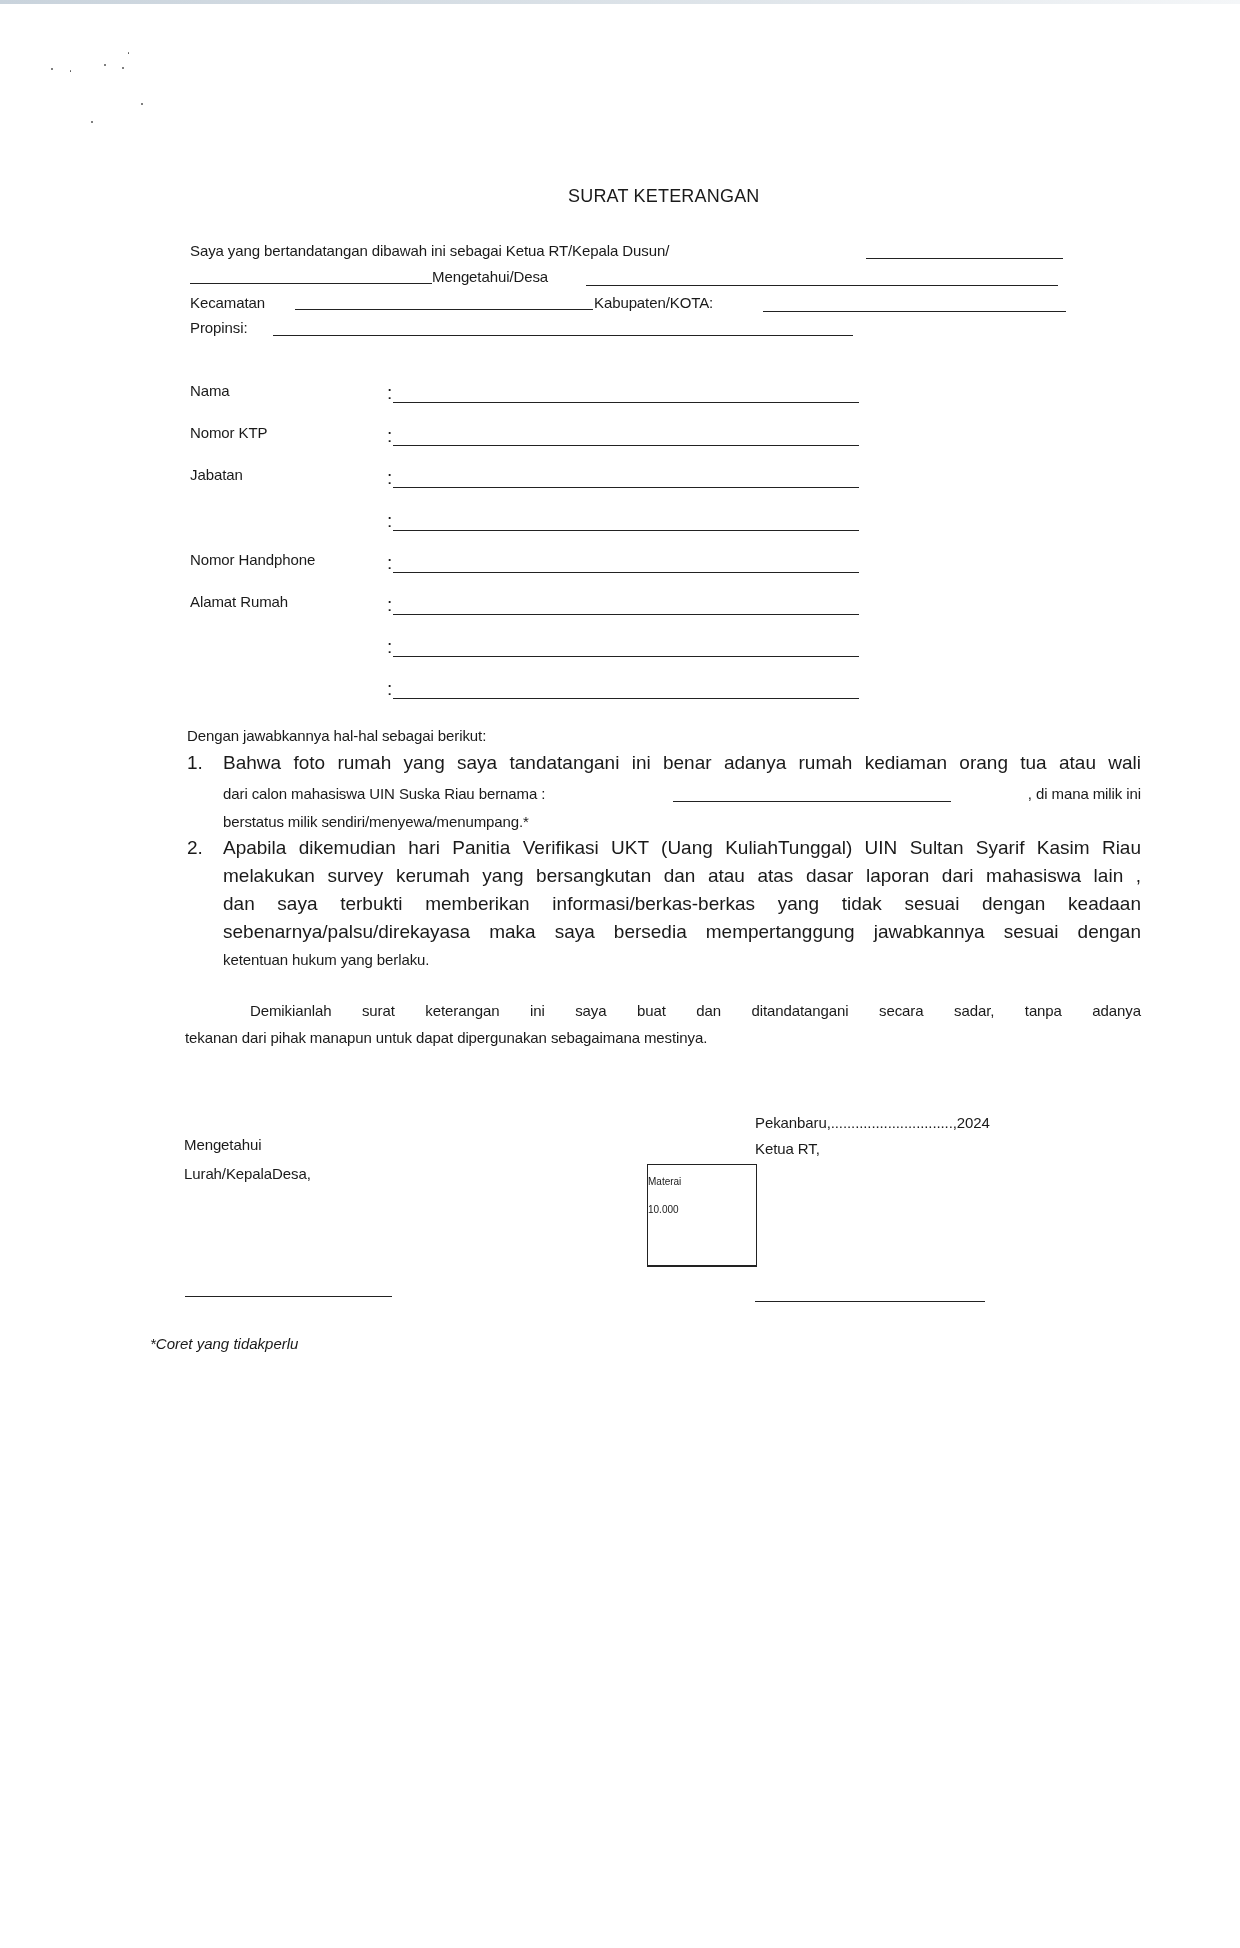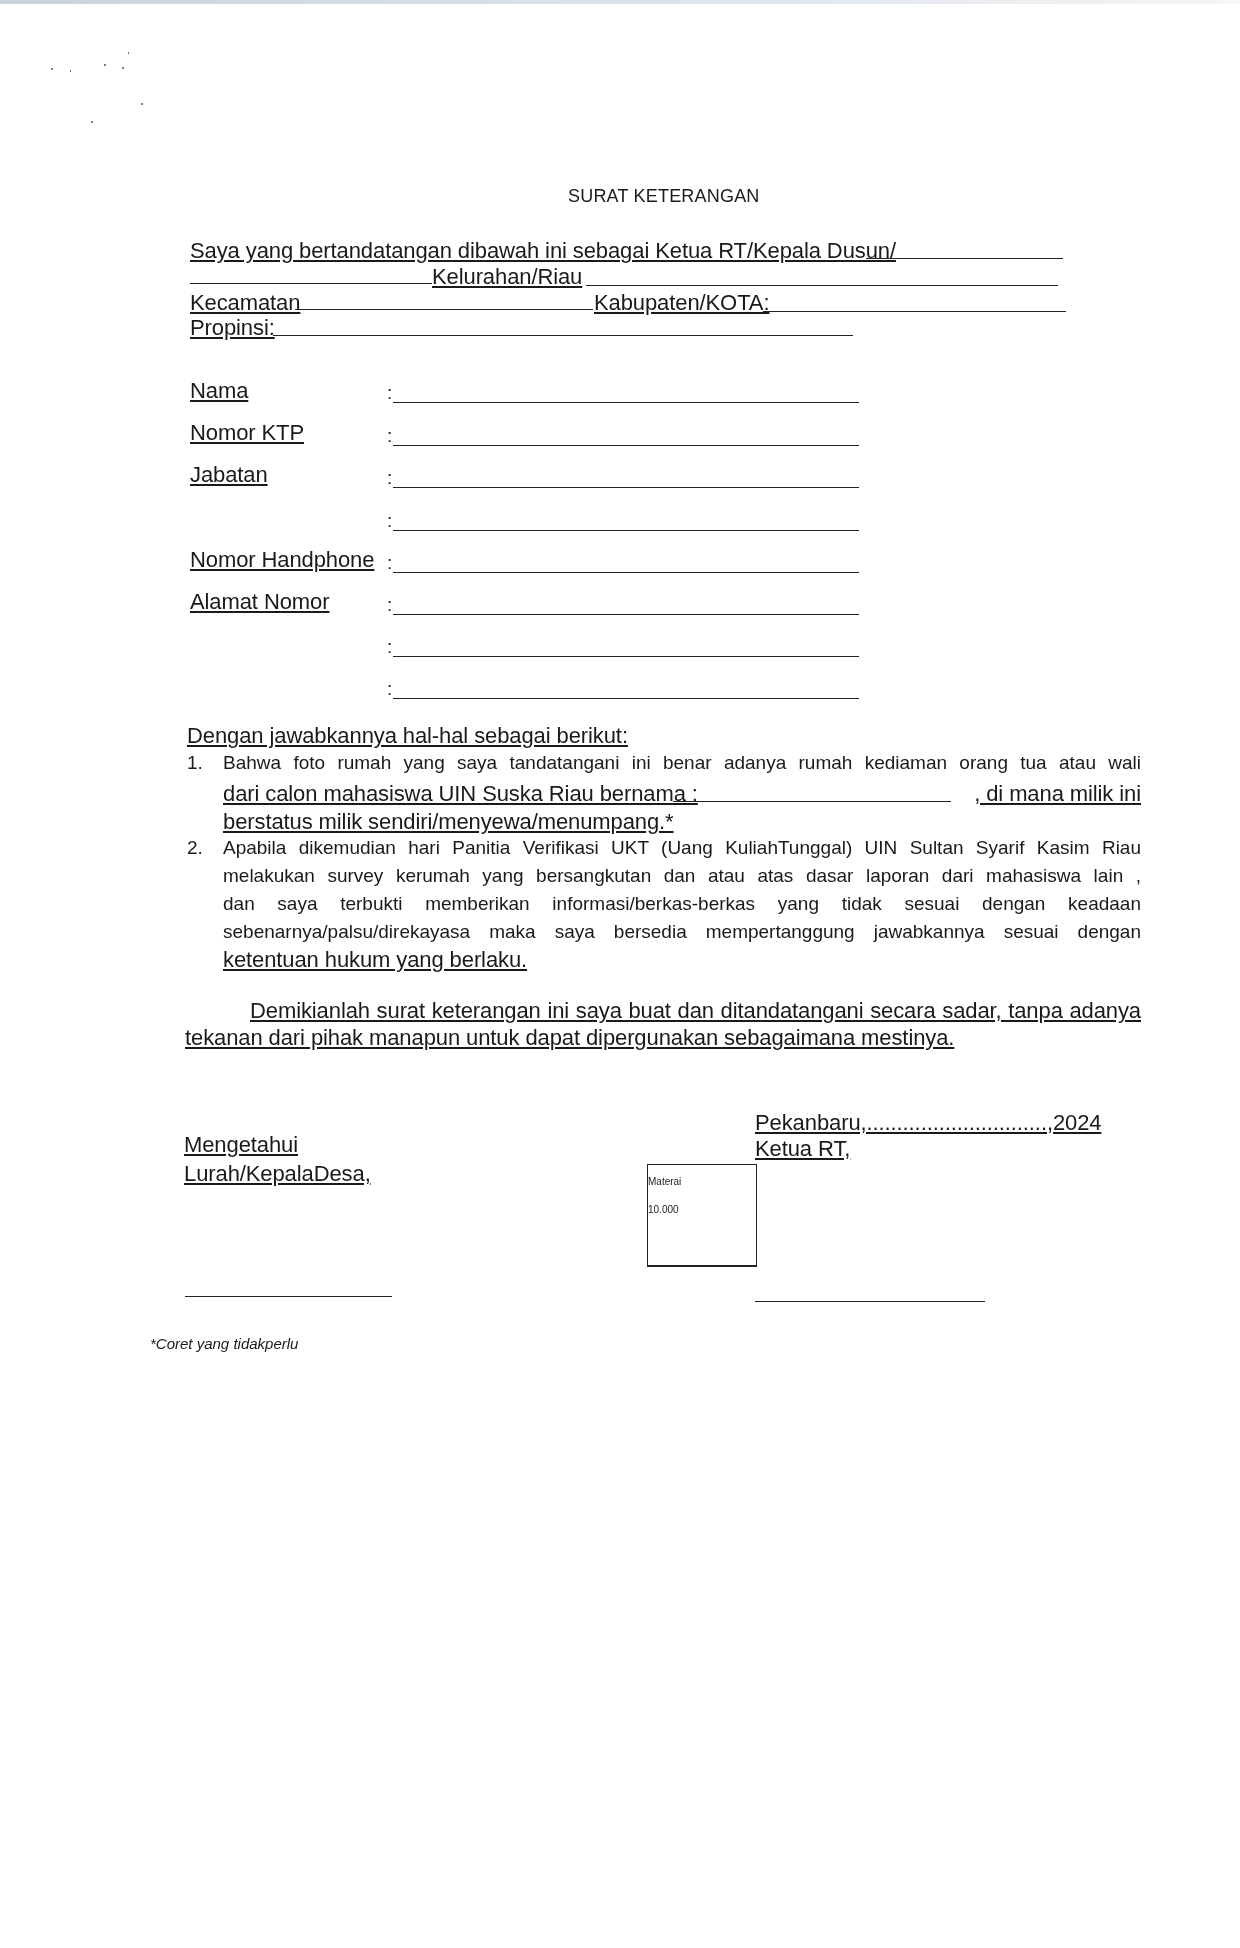--- a/index.html
+++ b/index.html
@@ -5,21 +5,21 @@
     html, body { margin: 0; padding: 0; }
     body {
       width: 1240px; height: 1948px; position: relative; overflow: hidden;
       background: #ffffff; color: #1a1a1a;
       font-family: "Liberation Sans", sans-serif;
     }
     .scan-edge { position: absolute; left: 0; top: 0; width: 1240px; height: 4px;
       background: linear-gradient(to right, #c9d3dc, #dfe5ea 60%, #f4f6f8); }
     .speck { position: absolute; width: 2px; height: 2px; background: #555; border-radius: 1px; }
     .abs { position: absolute; white-space: nowrap; }
-    .txt { font-size: 22px; line-height: 22px; letter-spacing: -0.1px; text-decoration: underline; }
+    .txt { font-size: 15px; line-height: 22px; letter-spacing: -0.1px; }
     .title { font-size: 18px; font-weight: normal; letter-spacing: 0.2px; }
     .uline { position: absolute; height: 0; border-bottom: 1.6px solid #222; }
     .colon { position: absolute; font-size: 19px; }
     .justify { position: absolute; left: 223px; width: 918px; font-size: 19px; line-height: 28px;
       text-align: justify; text-align-last: justify; white-space: nowrap; }
     .num { position: absolute; left: 187px; font-size: 19px; }
     .stamp { position: absolute; left: 647px; top: 1164px; width: 108px; height: 100px;
       border: 1.5px solid #222; border-bottom-width: 2.5px; }
     .stamp span { display: block; text-align: left; font-size: 10px; line-height: 14px; }
     .note { font-size: 15px; font-style: italic; }
@@ -37,21 +37,21 @@
   <div class="speck" style="left:141px;top:103px"></div>
   <div class="speck" style="left:91px;top:121px"></div>
 </div>
 
 <div class="abs title" style="left:568px;top:186px">SURAT KETERANGAN</div>
 
 <div class="abs txt" style="left:190px;top:240px">Saya yang bertandatangan dibawah ini sebagai Ketua RT/Kepala Dusun/</div>
 <div class="uline" style="left:866px;width:197px;top:258px"></div>
 
 <div class="uline" style="left:190px;width:242px;top:283px"></div>
-<div class="abs txt" style="left:432px;top:266px">Kelurahan/Riau</div>
+<div class="abs txt" style="left:432px;top:266px">Mengetahui/Desa</div>
 <div class="uline" style="left:586px;width:472px;top:285px"></div>
 
 <div class="abs txt" style="left:190px;top:292px">Kecamatan</div>
 <div class="uline" style="left:295px;width:298px;top:309px"></div>
 <div class="abs txt" style="left:594px;top:292px">Kabupaten/KOTA:</div>
 <div class="uline" style="left:763px;width:303px;top:311px"></div>
 
 <div class="abs txt" style="left:190px;top:317px">Propinsi:</div>
 <div class="uline" style="left:273px;width:580px;top:335px"></div>
 
@@ -68,21 +68,21 @@
   <div class="colon" style="left:387px;top:467px">:</div>
   <div class="uline" style="left:393px;width:466px;top:487px"></div>
 
   <div class="colon" style="left:387px;top:510px">:</div>
   <div class="uline" style="left:393px;width:466px;top:530px"></div>
 
   <div class="abs txt" style="left:190px;top:549px">Nomor Handphone</div>
   <div class="colon" style="left:387px;top:552px">:</div>
   <div class="uline" style="left:393px;width:466px;top:572px"></div>
 
-  <div class="abs txt" style="left:190px;top:591px">Alamat Nomor</div>
+  <div class="abs txt" style="left:190px;top:591px">Alamat Rumah</div>
   <div class="colon" style="left:387px;top:594px">:</div>
   <div class="uline" style="left:393px;width:466px;top:614px"></div>
 
   <div class="colon" style="left:387px;top:636px">:</div>
   <div class="uline" style="left:393px;width:466px;top:656px"></div>
 
   <div class="colon" style="left:387px;top:678px">:</div>
   <div class="uline" style="left:393px;width:466px;top:698px"></div>
 </div>
 

